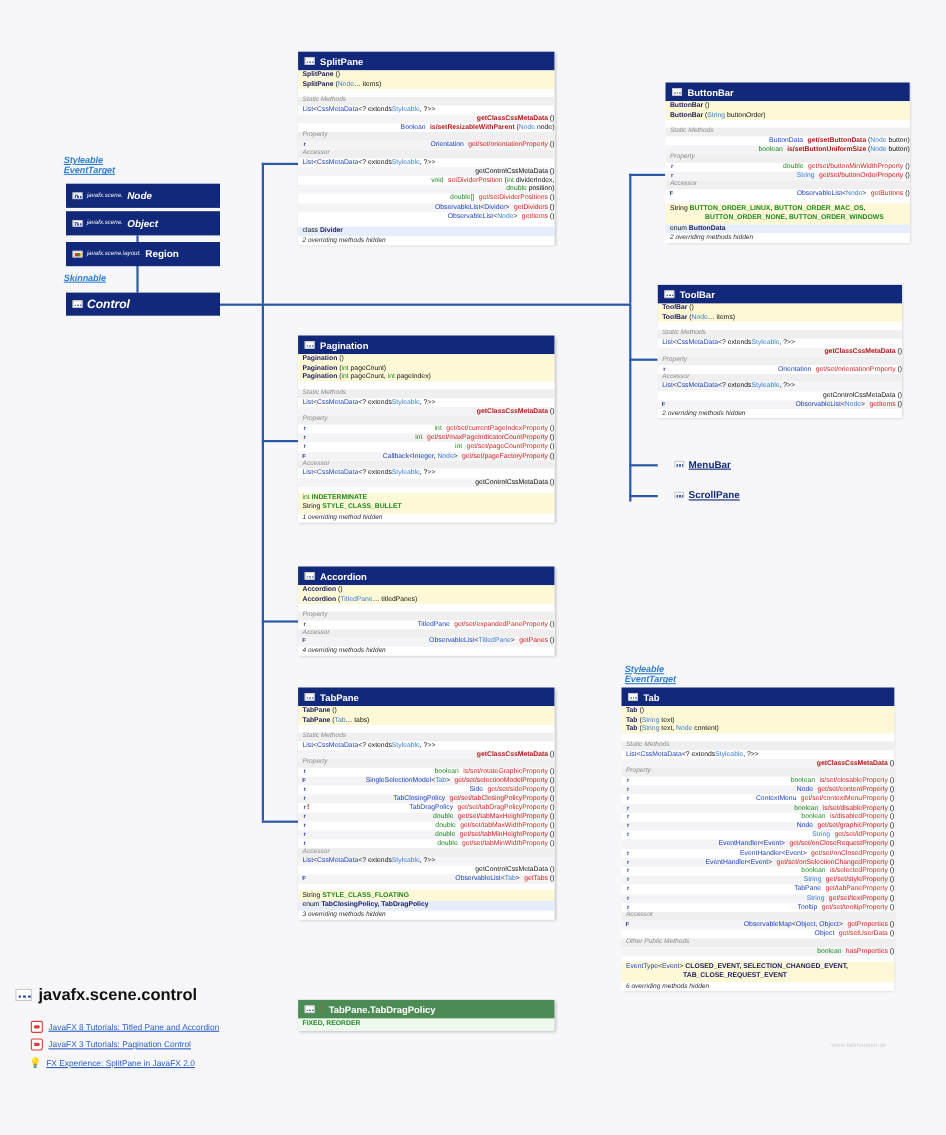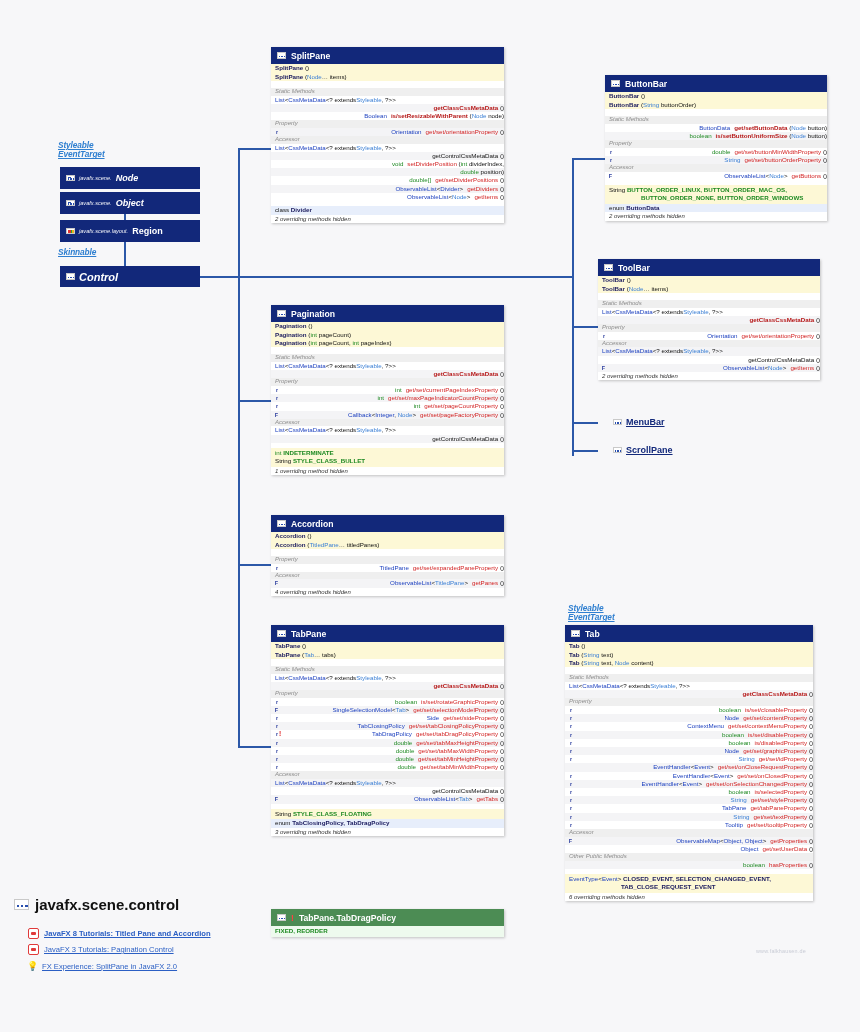--- a/index.html
+++ b/index.html
@@ -743,21 +743,21 @@
         <div class="row" style="padding-left: 52px;"><span class="t-dk b">TAB_CLOSE_REQUEST_EVENT</span></div>
       </div>
     <div class="hidden"><span>6 overriding methods hidden</span></div>
   </div>
 
   <div class="pkgttl" style="left:14px;top:896px;">
     <span class="mi"></span>
     <span>javafx.scene.control</span>
   </div>
 
-  <div class="lnk" style="left:28px;top:928px;font-weight:bold;">
+  <div class="lnk" style="left:28px;top:928px;">
     <span class="ico-stop"></span>
     <a href="#">JavaFX 8 Tutorials: Titled Pane and Accordion</a>
   </div>
   <div class="lnk" style="left:28px;top:944px;">
     <span class="ico-stop"></span>
     <a href="#">JavaFX 3 Tutorials: Pagination Control</a>
   </div>
   <div class="lnk" style="left:28px;top:961px;">
     <span class="ico-bulb">💡</span>
     <a href="#">FX Experience: SplitPane in JavaFX 2.0</a>

